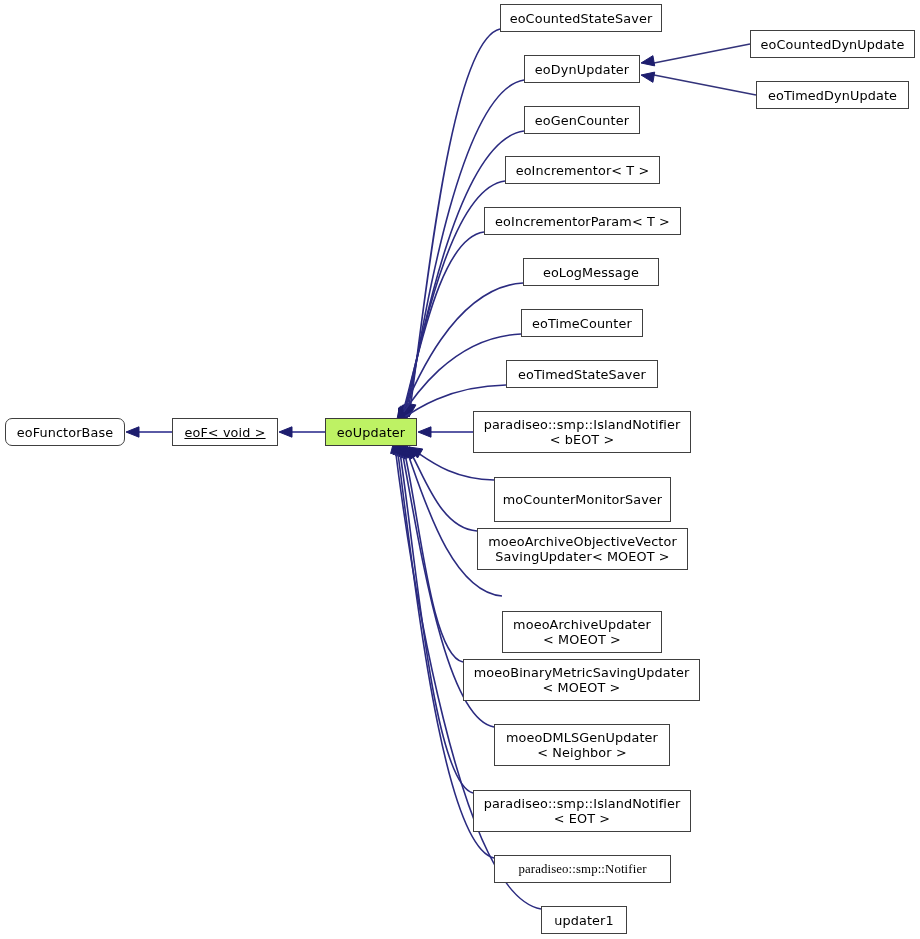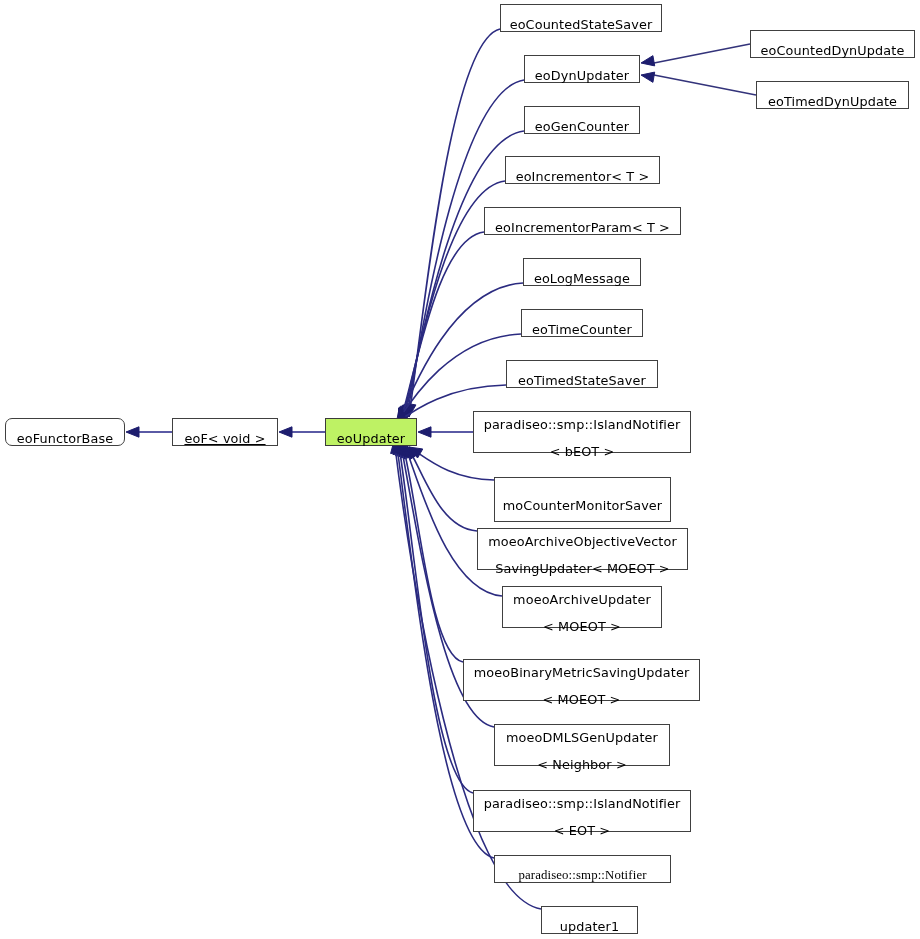--- a/index.html
+++ b/index.html
@@ -40,21 +40,20 @@
     line-height: 15px;
     letter-spacing: 0.01em;
     white-space: nowrap;
   }
   .node.root-node {
     background: #bef264;
     border-color: #3b3b3b;
   }
   .node .node-line {
     display: block;
-    margin-top: 12px;
   }
 </style>
 </head>
 <body>
 
 <div id="diagram-root">
   <svg id="edge-layer" viewBox="0 0 920 939" width="920" height="939" xmlns="http://www.w3.org/2000/svg">
       <g>
         <path d="M 172 432 L 137 432" fill="none" stroke="#5a5aa5" stroke-width="2.2"></path>
         <polygon points="126,432 139,437.2 139,426.8" fill="#1d1d6e" stroke="#1d1d6e" stroke-width="1"></polygon>
@@ -158,60 +157,60 @@
       </div>
       <div class="node" style="left: 524px; top: 106px; width: 116px; height: 28px;">
         <span class="node-line">eoGenCounter</span>
       </div>
       <div class="node" style="left: 505px; top: 156px; width: 155px; height: 28px;">
         <span class="node-line">eoIncrementor&lt; T &gt;</span>
       </div>
       <div class="node" style="left: 484px; top: 207px; width: 197px; height: 28px;">
         <span class="node-line">eoIncrementorParam&lt; T &gt;</span>
       </div>
-      <div class="node" style="left: 523px; top: 258px; width: 118px; height: 28px;">
+      <div class="node" style="left: 523px; top: 258px; width: 136px; height: 28px;">
         <span class="node-line">eoLogMessage</span>
       </div>
       <div class="node" style="left: 521px; top: 309px; width: 122px; height: 28px;">
         <span class="node-line">eoTimeCounter</span>
       </div>
       <div class="node" style="left: 506px; top: 360px; width: 152px; height: 28px;">
         <span class="node-line">eoTimedStateSaver</span>
       </div>
       <div class="node" style="left: 473px; top: 411px; width: 218px; height: 42px;">
         <span class="node-line">paradiseo::smp::IslandNotifier</span>
         <span class="node-line">&lt; bEOT &gt;</span>
       </div>
       <div class="node" style="left: 494px; top: 477px; width: 177px; height: 45px;">
         <span class="node-line">moCounterMonitorSaver</span>
       </div>
       <div class="node" style="left: 477px; top: 528px; width: 211px; height: 42px;">
         <span class="node-line">moeoArchiveObjectiveVector</span>
         <span class="node-line">SavingUpdater&lt; MOEOT &gt;</span>
       </div>
-      <div class="node" style="left: 502px; top: 586px; width: 160px; height: 42px;">
+      <div class="node" style="left: 502px; top: 611px; width: 160px; height: 42px;">
         <span class="node-line">moeoArchiveUpdater</span>
         <span class="node-line">&lt; MOEOT &gt;</span>
       </div>
       <div class="node" style="left: 463px; top: 659px; width: 237px; height: 42px;">
         <span class="node-line">moeoBinaryMetricSavingUpdater</span>
         <span class="node-line">&lt; MOEOT &gt;</span>
       </div>
       <div class="node" style="left: 494px; top: 724px; width: 176px; height: 42px;">
         <span class="node-line">moeoDMLSGenUpdater</span>
         <span class="node-line">&lt; Neighbor &gt;</span>
       </div>
       <div class="node" style="left: 473px; top: 790px; width: 218px; height: 42px;">
         <span class="node-line">paradiseo::smp::IslandNotifier</span>
         <span class="node-line">&lt; EOT &gt;</span>
       </div>
       <div class="node" style="left: 494px; top: 855px; width: 177px; height: 28px; font-family: Liberation Serif, serif;">
         <span class="node-line">paradiseo::smp::Notifier</span>
       </div>
-      <div class="node" style="left: 541px; top: 906px; width: 97px; height: 28px;">
+      <div class="node" style="left: 541px; top: 906px; width: 86px; height: 28px;">
         <span class="node-line">updater1</span>
       </div>
       <div class="node" style="left: 750px; top: 30px; width: 165px; height: 28px; align-items: center;">
         <span class="node-line">eoCountedDynUpdate</span>
       </div>
       <div class="node" style="left: 756px; top: 81px; width: 153px; height: 28px;">
         <span class="node-line">eoTimedDynUpdate</span>
       </div>
     </div>
 </div>

